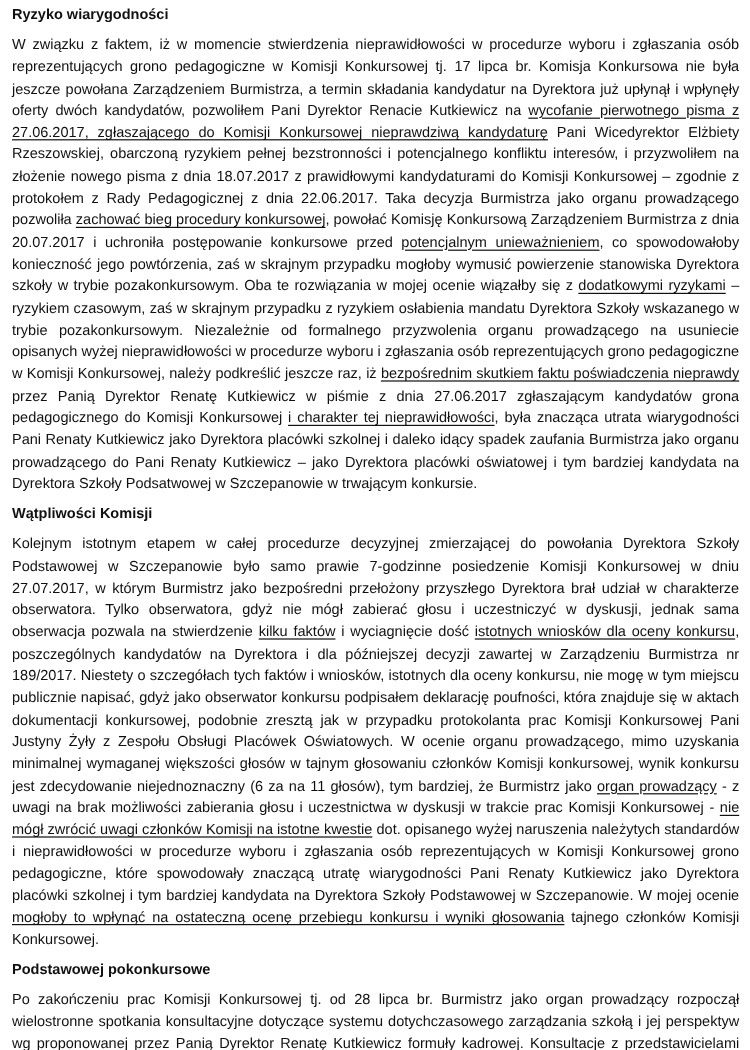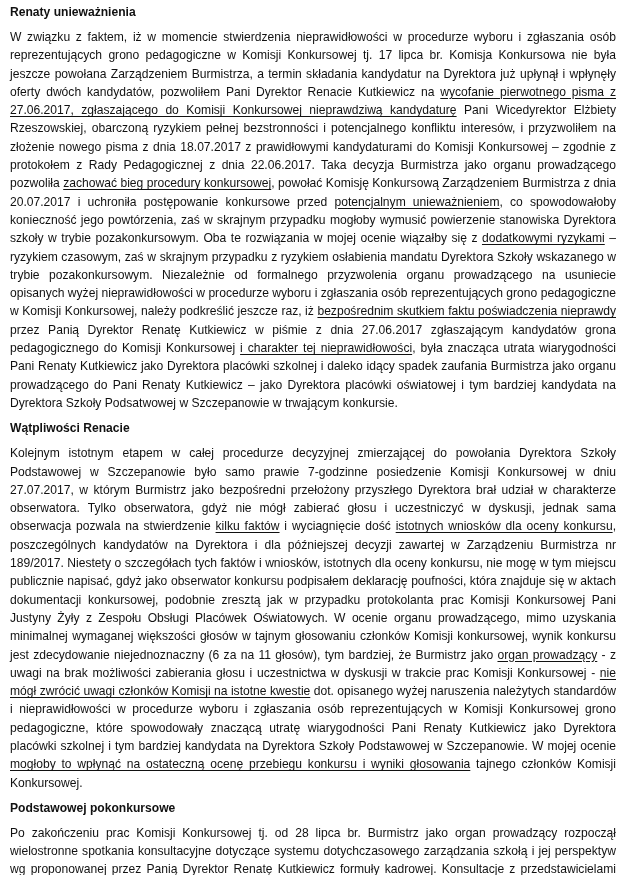--- a/index.html
+++ b/index.html
@@ -24,28 +24,28 @@
   }
   .para.tight { margin-bottom: 0; }
   .u { text-decoration: underline; text-underline-offset: 2px; }
 </style>
 </head>
 <body>
 
 <div class="page">
 
   <div>
-    <div class="heading">Renaty unieważnienia</div>
+    <div class="heading">Ryzyko wiarygodności</div>
     <p class="para">
       <span>W związku z faktem, iż w momencie stwierdzenia nieprawidłowości w procedurze wyboru i zgłaszania osób reprezentujących grono pedagogiczne w Komisji Konkursowej tj. 17 lipca br. Komisja Konkursowa nie była jeszcze powołana Zarządzeniem Burmistrza, a termin składania kandydatur na Dyrektora już upłynął i wpłynęły oferty dwóch kandydatów, pozwoliłem Pani Dyrektor Renacie Kutkiewicz na </span><span class="u">wycofanie pierwotnego pisma z 27.06.2017, zgłaszającego do Komisji Konkursowej nieprawdziwą kandydaturę</span><span> Pani Wicedyrektor Elżbiety Rzeszowskiej, obarczoną ryzykiem pełnej bezstronności i potencjalnego konfliktu interesów, i przyzwoliłem na złożenie nowego pisma z dnia 18.07.2017 z prawidłowymi kandydaturami do Komisji Konkursowej – zgodnie z protokołem z Rady Pedagogicznej z dnia 22.06.2017. Taka decyzja Burmistrza jako organu prowadzącego pozwoliła </span><span class="u">zachować bieg procedury konkursowej</span><span>, powołać Komisję Konkursową Zarządzeniem Burmistrza z dnia 20.07.2017 i uchroniła postępowanie konkursowe przed </span><span class="u">potencjalnym unieważnieniem</span><span>, co spowodowałoby konieczność jego powtórzenia, zaś w skrajnym przypadku mogłoby wymusić powierzenie stanowiska Dyrektora szkoły w trybie pozakonkursowym. Oba te rozwiązania w mojej ocenie wiązałby się z </span><span class="u">dodatkowymi ryzykami</span><span> – ryzykiem czasowym, zaś w skrajnym przypadku z ryzykiem osłabienia mandatu Dyrektora Szkoły wskazanego w trybie pozakonkursowym. Niezależnie od formalnego przyzwolenia organu prowadzącego na usuniecie opisanych wyżej nieprawidłowości w procedurze wyboru i zgłaszania osób reprezentujących grono pedagogiczne w Komisji Konkursowej, należy podkreślić jeszcze raz, iż </span><span class="u">bezpośrednim skutkiem faktu poświadczenia nieprawdy</span><span> przez Panią Dyrektor Renatę Kutkiewicz w piśmie z dnia 27.06.2017 zgłaszającym kandydatów grona pedagogicznego do Komisji Konkursowej </span><span class="u">i charakter tej nieprawidłowości</span><span>, była znacząca utrata wiarygodności Pani Renaty Kutkiewicz jako Dyrektora placówki szkolnej i daleko idący spadek zaufania Burmistrza jako organu prowadzącego do Pani Renaty Kutkiewicz – jako Dyrektora placówki oświatowej i tym bardziej kandydata na Dyrektora Szkoły Podsatwowej w Szczepanowie w trwającym konkursie.</span>
     </p>
   </div>
 
   <div>
-    <div class="heading">Wątpliwości Renacie</div>
+    <div class="heading">Wątpliwości Komisji</div>
     <p class="para">
       <span>Kolejnym istotnym etapem w całej procedurze decyzyjnej zmierzającej do powołania Dyrektora Szkoły Podstawowej w Szczepanowie było samo prawie 7-godzinne posiedzenie Komisji Konkursowej w dniu 27.07.2017, w którym Burmistrz jako bezpośredni przełożony przyszłego Dyrektora brał udział w charakterze obserwatora. Tylko obserwatora, gdyż nie mógł zabierać głosu i uczestniczyć w dyskusji, jednak sama obserwacja pozwala na stwierdzenie </span><span class="u">kilku faktów</span><span> i wyciagnięcie dość </span><span class="u">istotnych wniosków dla oceny konkursu</span><span>, poszczególnych kandydatów na Dyrektora i dla późniejszej decyzji zawartej w Zarządzeniu Burmistrza nr 189/2017. Niestety o szczegółach tych faktów i wniosków, istotnych dla oceny konkursu, nie mogę w tym miejscu publicznie napisać, gdyż jako obserwator konkursu podpisałem deklarację poufności, która znajduje się w aktach dokumentacji konkursowej, podobnie zresztą jak w przypadku protokolanta prac Komisji Konkursowej Pani Justyny Żyły z Zespołu Obsługi Placówek Oświatowych. W ocenie organu prowadzącego, mimo uzyskania minimalnej wymaganej większości głosów w tajnym głosowaniu członków Komisji konkursowej, wynik konkursu jest zdecydowanie niejednoznaczny (6 za na 11 głosów), tym bardziej, że Burmistrz jako </span><span class="u">organ prowadzący</span><span> - z uwagi na brak możliwości zabierania głosu i uczestnictwa w dyskusji w trakcie prac Komisji Konkursowej - </span><span class="u">nie mógł zwrócić uwagi członków Komisji na istotne kwestie</span><span> dot. opisanego wyżej naruszenia należytych standardów i nieprawidłowości w procedurze wyboru i zgłaszania osób reprezentujących w Komisji Konkursowej grono pedagogiczne, które spowodowały znaczącą utratę wiarygodności Pani Renaty Kutkiewicz jako Dyrektora placówki szkolnej i tym bardziej kandydata na Dyrektora Szkoły Podstawowej w Szczepanowie. W mojej ocenie </span><span class="u">mogłoby to wpłynąć na ostateczną ocenę przebiegu konkursu i wyniki głosowania</span><span> tajnego członków Komisji Konkursowej.</span>
     </p>
   </div>
 
   <div>
     <div class="heading">Podstawowej pokonkursowe</div>
     <p class="para tight">
       <span>Po zakończeniu prac Komisji Konkursowej tj. od 28 lipca br. Burmistrz jako organ prowadzący rozpoczął wielostronne spotkania konsultacyjne dotyczące systemu dotychczasowego zarządzania szkołą i jej perspektyw wg proponowanej przez Panią Dyrektor Renatę Kutkiewicz formuły kadrowej. Konsultacje z przedstawicielami organów i środowisk zaangażowanych w funkcjonowanie szkoły w Szczepanowie tj. dyrektorem, przedstawicielami związków zawodowych, nauczycielami, członkami społeczności lokalnej wybieranymi w wyborach powszechnych trwały do 31 sierpnia br.</span>
     </p>

